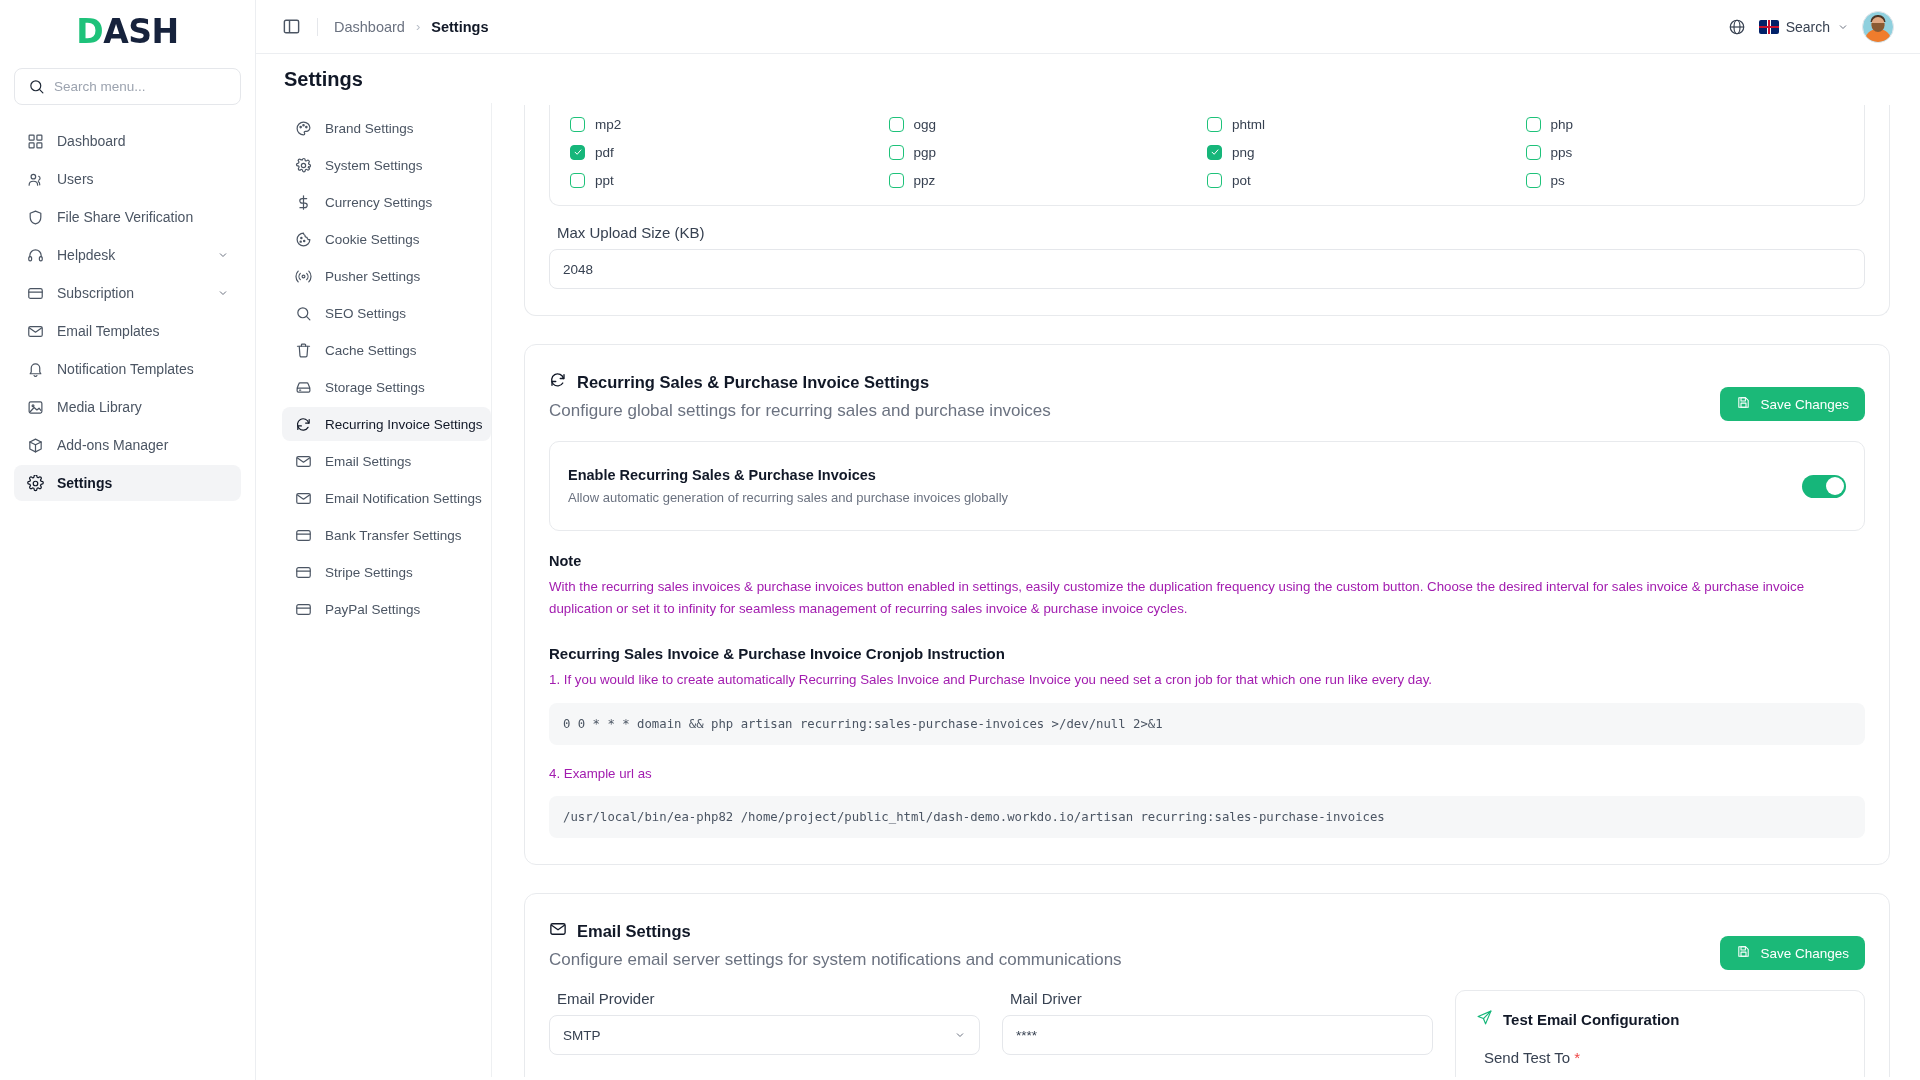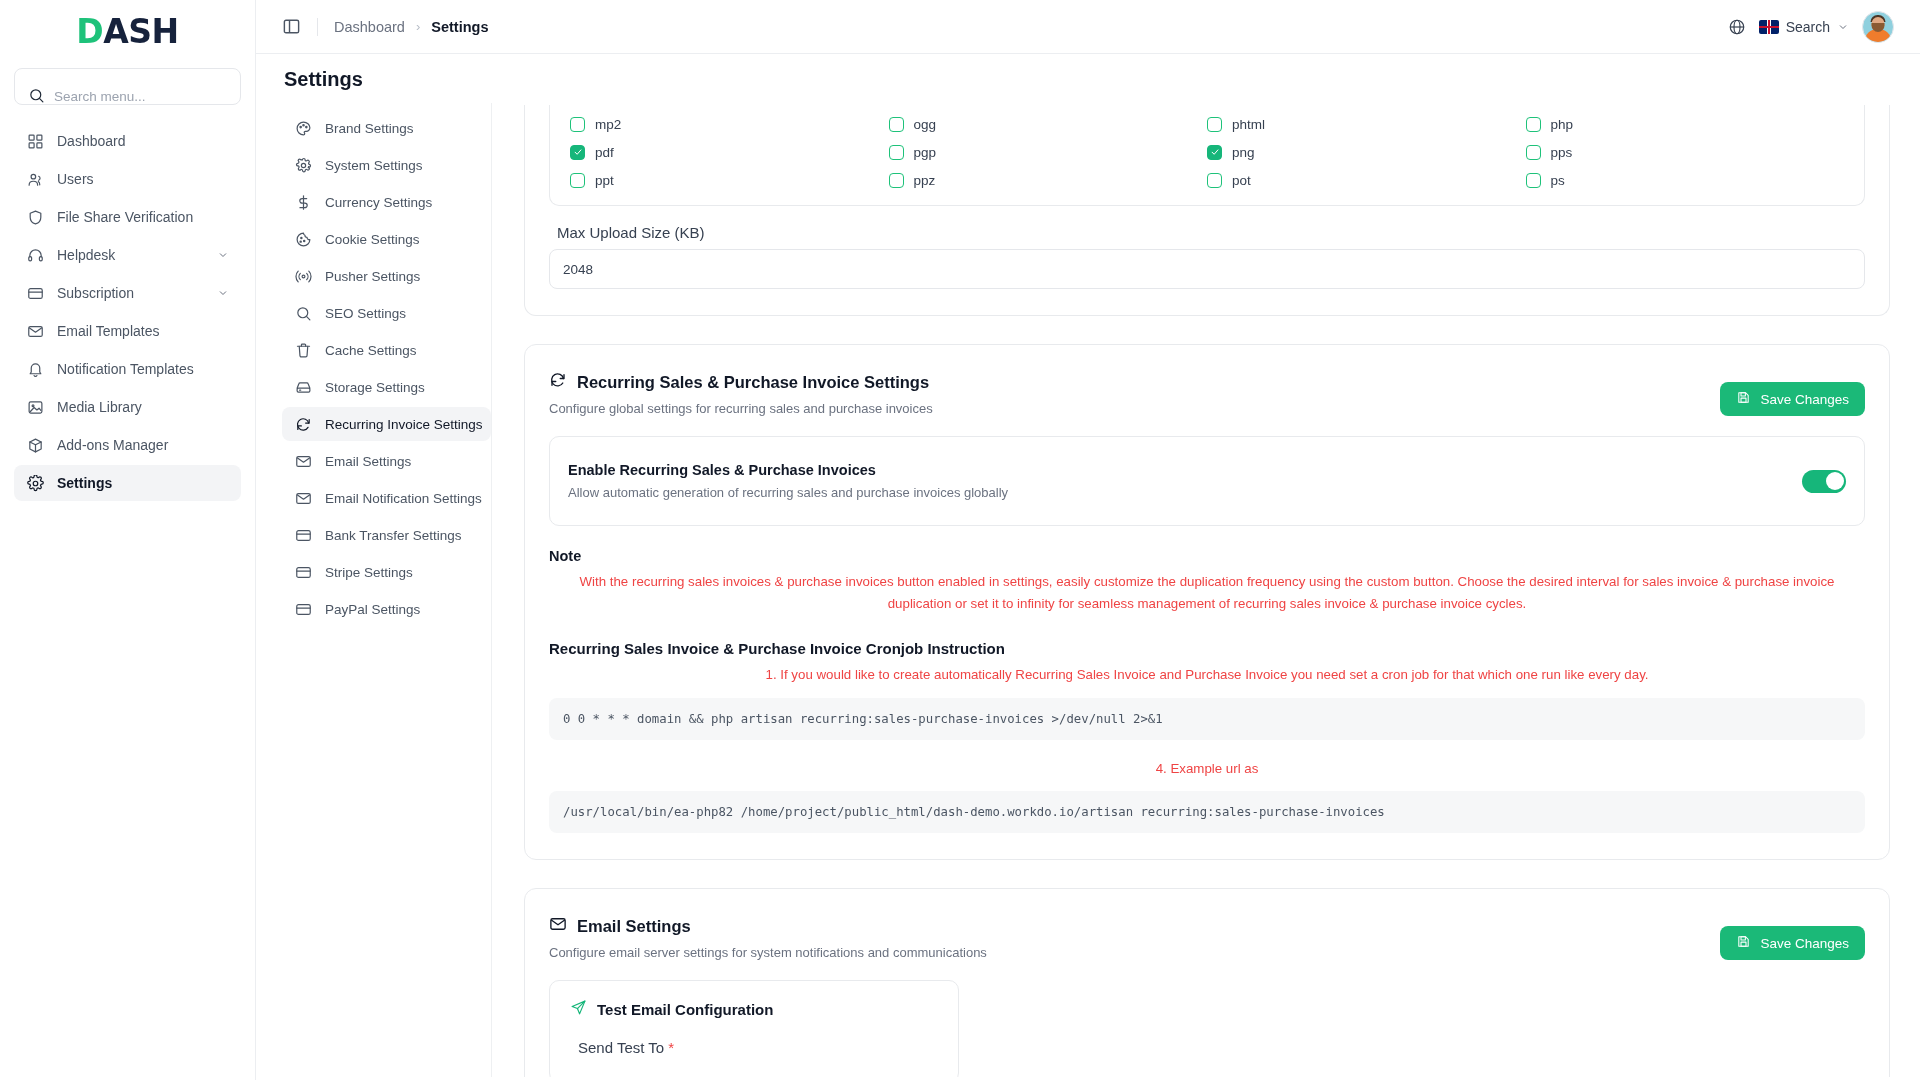--- a/index.html
+++ b/index.html
@@ -16,21 +16,21 @@
   .sidebar {
     width: 256px; min-width: 256px; height: 1080px;
     background: #ffffff; border-right: 1px solid #eceef1;
     display: flex; flex-direction: column; padding: 0 14px;
   }
   .brand { height: 62px; display: flex; align-items: center; justify-content: center; }
   .brand-text { font-size: 33px; font-weight: 700; letter-spacing: -0.5px; color: #16223c; font-family: "DejaVu Sans", sans-serif; }
   .brand-text .d { color: #1ec27a; }
   .search-wrap {
     margin: 6px 0 18px 0; height: 37px; border: 1px solid #e5e7eb; border-radius: 8px;
-    display: flex; align-items: flex-end; gap: 9px; padding: 0 12px; background: #fff;
+    display: flex; align-items: center; gap: 9px; padding: 0 12px; background: #fff;
   }
   .search-wrap input {
     border: none; outline: none; font-size: 13.5px; color: #374151; width: 100%;
     font-family: "Liberation Sans", sans-serif; background: transparent;
   }
   .search-wrap input::placeholder { color: #9ca3af; }
   .nav { display: flex; flex-direction: column; gap: 2px; }
   .nav-item {
     display: flex; align-items: center; gap: 13px; height: 36px; padding: 0 12px;
     border-radius: 8px; cursor: pointer; color: #4b5563; font-size: 14px;
@@ -127,21 +127,21 @@
   .field-label .req { color: #ef4444; }
   .input {
     height: 40px; border: 1px solid #e5e7eb; border-radius: 8px; background: #fff;
     display: flex; align-items: center; padding: 0 13px; font-size: 13.5px; color: #374151;
   }
   .input.select { justify-content: space-between; cursor: pointer; }
 
   .card-head { display: flex; align-items: flex-end; justify-content: space-between; gap: 20px; }
   .card-title { display: flex; align-items: center; gap: 10px; font-size: 16.5px; font-weight: 600; color: #111827; }
   .card-title .ti svg { width: 18px; height: 18px; stroke: #111827; }
-  .card-sub { font-size: 13px; color: #6b7280; margin-top: 8px; }
+  .card-sub { font-size: 17px; color: #6b7280; margin-top: 8px; }
   .btn-save {
     background: #1bb978; color: #fff; border: none; border-radius: 8px; height: 34px;
     padding: 0 16px; display: inline-flex; align-items: center; gap: 9px;
     font-size: 13.5px; font-weight: 500; cursor: pointer; white-space: nowrap;
     font-family: "Liberation Sans", sans-serif;
   }
   .btn-save svg { width: 15px; height: 15px; stroke: #fff; fill: none; stroke-width: 1.7; stroke-linecap: round; stroke-linejoin: round; }
 
   .toggle-row {
     margin-top: 20px; border: 1px solid #e8eaed; border-radius: 10px;
@@ -150,21 +150,21 @@
   .toggle-title { font-size: 14.5px; font-weight: 600; color: #111827; }
   .toggle-sub { font-size: 13px; color: #6b7280; margin-top: 7px; }
   .switch {
     width: 44px; height: 23px; border-radius: 12px; background: #16b67a;
     position: relative; cursor: pointer; flex-shrink: 0;
   }
   .switch .knob { position: absolute; top: 2.5px; right: 2.5px; width: 18px; height: 18px; border-radius: 50%; background: #fff; }
 
   .sec-title { font-size: 14.5px; font-weight: 600; color: #111827; margin-top: 22px; }
   .sec-title.big { font-size: 15px; margin-top: 26px; }
-  .sec-text { font-size: 13.3px; color: #ef4444; line-height: 1.62; margin-top: 7px; text-align: center; }
+  .sec-text { font-size: 13.3px; color: #a21caf; line-height: 1.62; margin-top: 7px; }
   .code {
     margin-top: 12px; background: #f6f7f8; border-radius: 8px; padding: 14px 14px;
     font-family: "DejaVu Sans Mono", "Liberation Mono", monospace; font-size: 12.3px; color: #4b5563;
     overflow: hidden; white-space: nowrap;
   }
 
   .email-grid { display: flex; gap: 22px; margin-top: 20px; align-items: flex-start; }
   .email-cols { flex: 1; display: grid; grid-template-columns: 1fr 1fr; gap: 22px; }
   .col-field .field-label { margin-top: 0; }
   .test-panel {
@@ -615,20 +615,35 @@
                 <span><svg viewBox="0 0 24 24">
                       <path d="M4.5 4.5h11l4 4v11h-15z"></path>
                       <rect x="8" y="4.5" width="7" height="5"></rect>
                       <rect x="8" y="13" width="8" height="6.5"></rect>
                     </svg></span>
                 <span>Save Changes</span>
               </button>
             </div>
 
             <div class="email-grid">
+              <div class="email-cols">
+                <div class="col-field">
+                  <div class="field-label">Email Provider</div>
+                  <div class="input select">
+                    <span>SMTP</span>
+                    <svg class="chev-sm" viewBox="0 0 24 24">
+                        <polyline points="6 9 12 15 18 9" fill="none"></polyline>
+                      </svg>
+                  </div>
+                </div>
+                <div class="col-field">
+                  <div class="field-label">Mail Driver</div>
+                  <div class="input">****</div>
+                </div>
+              </div>
 
               <div class="test-panel">
                 <div class="test-title">
                   <span><svg viewBox="0 0 24 24">
                         <path d="M21 3L3 10.5l7.5 3 3 7.5z"></path>
                         <line x1="10.5" y1="13.5" x2="21" y2="3"></line>
                       </svg></span>
                   <span>Test Email Configuration</span>
                 </div>
                 <div class="field-label" style="margin-top:20px;">

